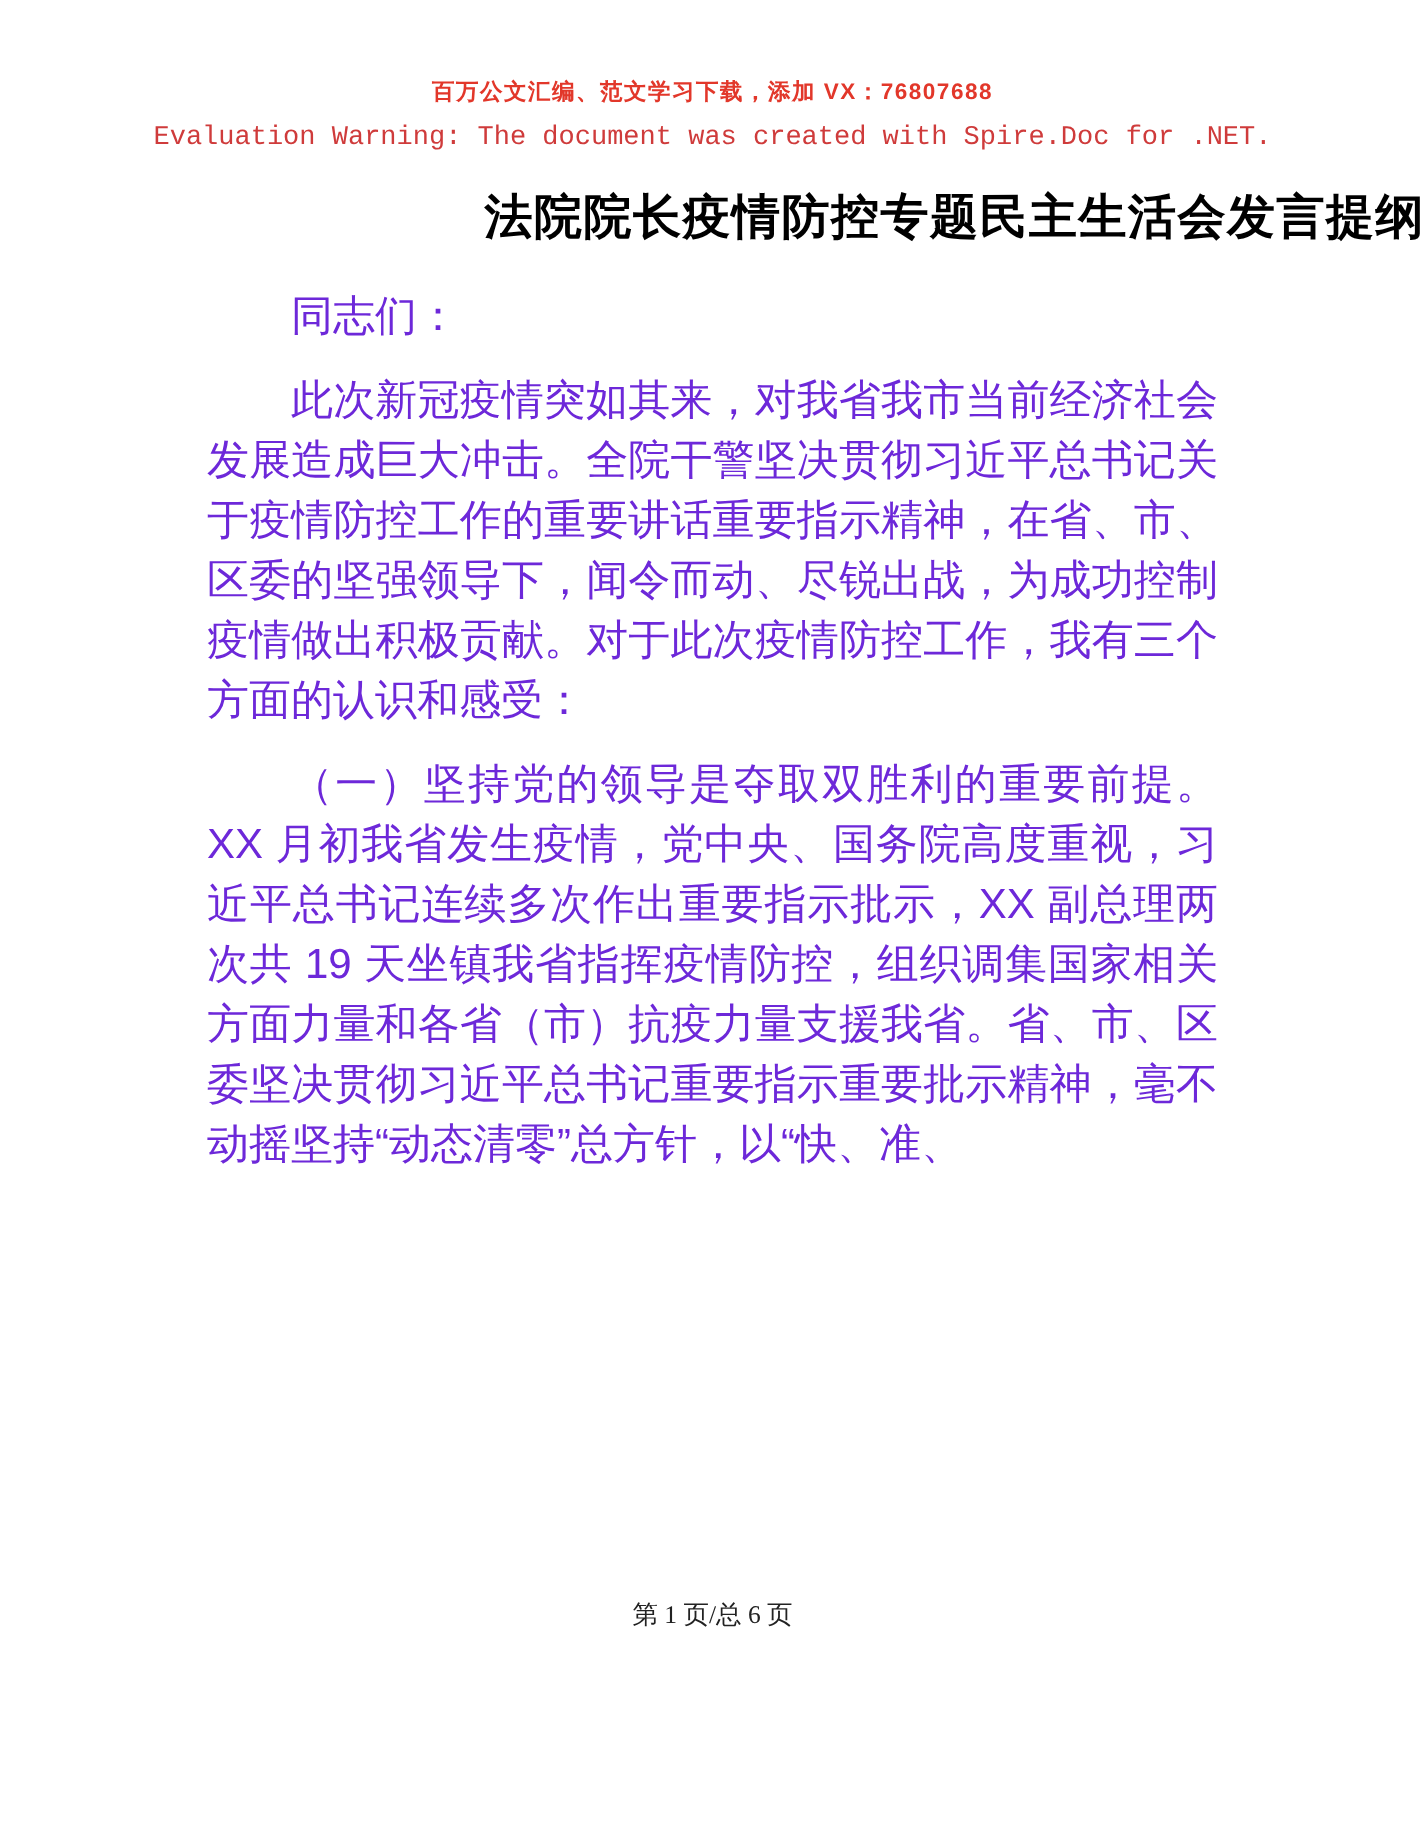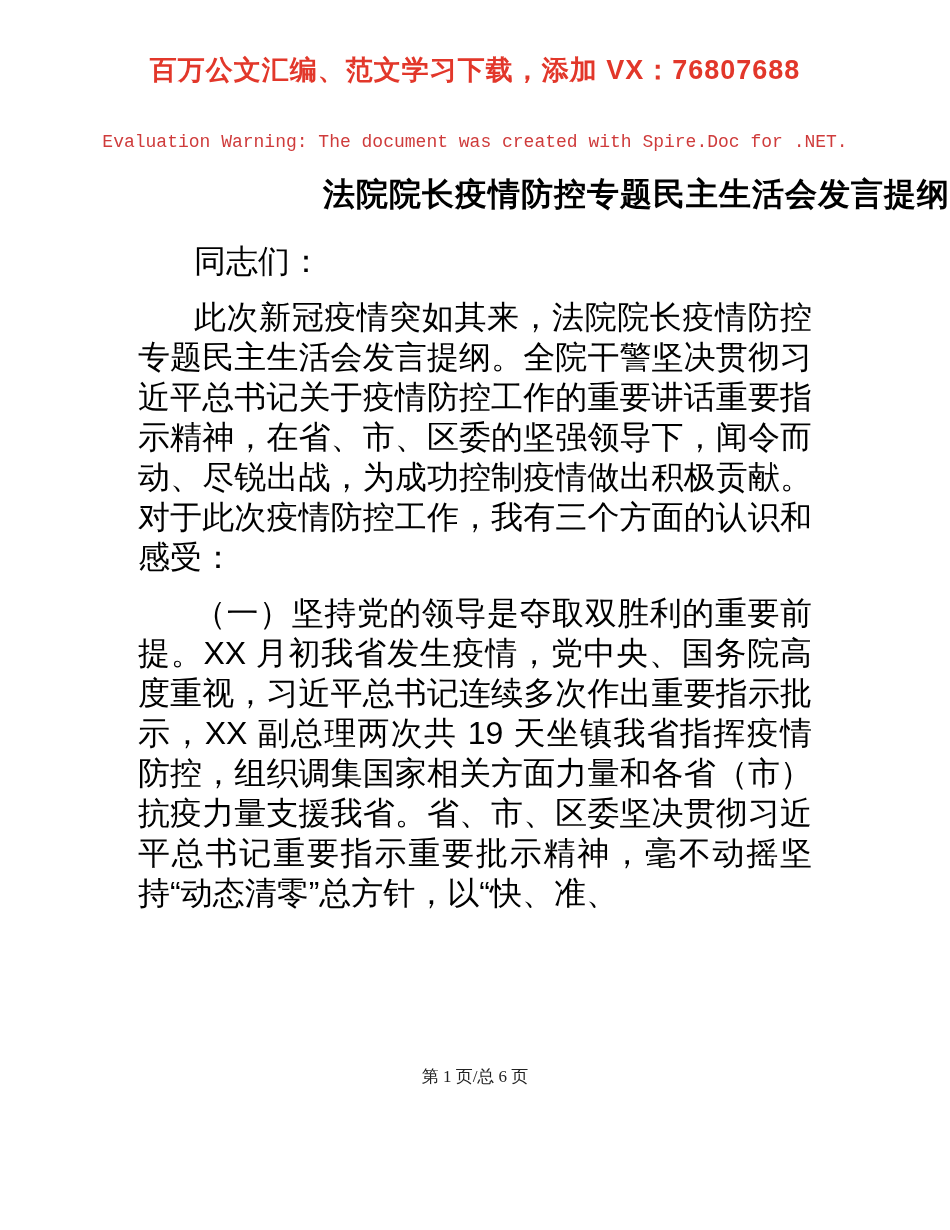--- a/index.html
+++ b/index.html
@@ -7,46 +7,46 @@
     position: relative;
     width: 950px;
     height: 1230px;
     background: #ffffff;
     overflow: hidden;
     font-family: "Liberation Sans", sans-serif;
   }
   .promo-line {
     padding-top: 52px;
     text-align: center;
-    font-size: 27px;
+    font-size: 15px;
     font-weight: 700;
     letter-spacing: 1px;
     color: #e2372a;
   }
   .eval-warning {
-    margin-top: 44px;
+    margin-top: 11px;
     text-align: center;
     font-size: 18px;
     color: #cf3b3b;
     font-family: "Liberation Mono", monospace;
     white-space: nowrap;
   }
   .doc-title {
     margin-top: 21px;
     text-align: right;
     font-size: 32px;
     font-weight: 700;
     color: #000000;
     letter-spacing: 1px;
   }
   .content {
     margin: 24px 138px 0 138px;
-    font-size: 32px;
+    font-size: 28px;
     line-height: 40px;
-    color: #000000;
+    color: #6d28d9;
     text-align: justify;
   }
   .content p {
     margin: 0 0 16px 0;
     text-indent: 56px;
   }
   .footer {
     position: absolute;
     top: 1065px;
     left: 0;
@@ -66,20 +66,20 @@
 
   <div class="eval-warning">Evaluation Warning: The document was created with Spire.Doc for .NET.</div>
 
   <h1 class="doc-title">法院院长疫情防控专题民主生活会发言提纲</h1>
 
   <div class="content">
     <p>同志们：</p>
 
 
 
-    <p>此次新冠疫情突如其来，法院院长疫情防控专题民主生活会发言提纲。全院干警坚决贯彻习近平总书记关于疫情防控工作的重要讲话重要指示精神，在省、市、区委的坚强领导下，闻令而动、尽锐出战，为成功控制疫情做出积极贡献。对于此次疫情防控工作，我有三个方面的认识和感受：</p>
+    <p>此次新冠疫情突如其来，对我省我市当前经济社会发展造成巨大冲击。全院干警坚决贯彻习近平总书记关于疫情防控工作的重要讲话重要指示精神，在省、市、区委的坚强领导下，闻令而动、尽锐出战，为成功控制疫情做出积极贡献。对于此次疫情防控工作，我有三个方面的认识和感受：</p>
 
     <p>（一）坚持党的领导是夺取双胜利的重要前提。XX 月初我省发生疫情，党中央、国务院高度重视，习近平总书记连续多次作出重要指示批示，XX 副总理两次共 19 天坐镇我省指挥疫情防控，组织调集国家相关方面力量和各省（市）抗疫力量支援我省。省、市、区委坚决贯彻习近平总书记重要指示重要批示精神，毫不动摇坚持“动态清零”总方针，以“快、准、</p>
   </div>
 
   <div class="footer">第 1 页/总 6 页</div>
 
 </div>
 
 </body></html>

